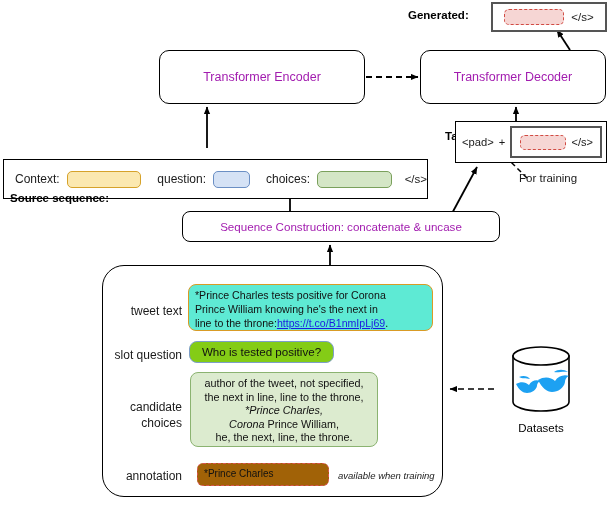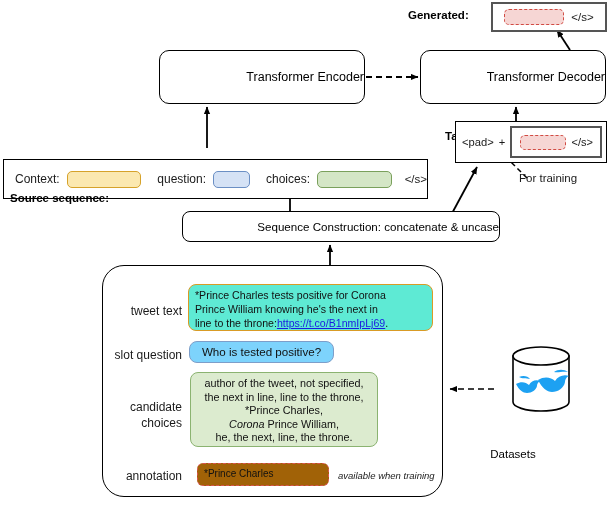--- a/index.html
+++ b/index.html
@@ -18,23 +18,23 @@
   }
   .abs { position: absolute; box-sizing: border-box; }
 
   
   .node {
     border: 1.6px solid #000;
     border-radius: 10px;
     background: #fff;
     display: flex;
     align-items: center;
-    justify-content: flex-end;
+    justify-content: center;
     font-size: 12.5px;
-    color: #000000;
+    color: #a21caf;
   }
   .sq-node {
     border: 1.6px solid #000;
     background: #fff;
     display: flex;
     align-items: center;
   }
   .label-bold {
     font-weight: bold;
     font-size: 11.5px;
@@ -66,21 +66,21 @@
   
   .bubble {
     border-radius: 8px;
     box-sizing: border-box;
     font-size: 10.6px;
     line-height: 14.2px;
     color: #111;
     padding: 3px 6px;
   }
   .bubble-tweet  { background: #5eead4; border: 1.5px solid #d99b25; }
-  .bubble-quest  { background: #7dd3fc; border: 1.5px solid #7d9ec9;
+  .bubble-quest  { background: #84cc16; border: 1.5px solid #7d9ec9;
                    display:flex; align-items:center; justify-content:center;
                    font-size: 11.6px; text-align: right; }
   .bubble-choice { background: #dcebcf; border: 1.5px solid #8bb371;
                    text-align:center; font-size: 10.8px; line-height: 13.6px; }
   .bubble-annot  { background: #a16207; border: 1.5px dashed #d9534f;
                    display:flex; align-items:center; 
                    font-size: 10px; }
 
   .link { color: #1a1ae0; text-decoration: underline; }
 
@@ -196,21 +196,21 @@
   </div>
 
   <div class="abs plain" style="left:108px; top:399px; width:74px; text-align:right; line-height:16px;">
     <div>candidate</div>
     <div>choices</div>
   </div>
 
   <div class="abs bubble bubble-choice" style="left:190px; top:372px; width:188px; height:75px; padding-top:4px;">
     <div>author of the tweet, not specified,</div>
     <div>the next in line, line to the throne,</div>
-    <div style="">*Prince Charles,</div>
+    <div style="font-style:italic;">*Prince Charles,</div>
     <div>
       <span style="font-style:italic;">Corona</span>
       <span>Prince William,</span>
     </div>
     <div>he, the next, line, the throne.</div>
   </div>
 
   <div class="abs plain" style="left:108px; top:469px; width:74px; text-align:right;">annotation</div>
 
   <div class="abs bubble bubble-annot" style="left:197px; top:463px; width:132px; height:23px; border-radius:6px;">
@@ -235,15 +235,15 @@
                  M14,33 c4,-2 9,-1 11,2 c-4,-1 -8,0 -11,-2 z"></path>
         <path d="M33,36 c6,-4 13,-3 17,1 c3,-5 9,-7 14,-5 c-3,1 -4,4 -4,6
                  c-1,6 -7,10 -13,10 c-5,0 -10,-4 -14,-12 z"></path>
         <path d="M49,28 c4,-3 10,-3 14,0 c-5,-1 -10,1 -14,0 z"></path>
       </g>
 
       <ellipse cx="36" cy="12" rx="28" ry="9" fill="#ffffff" stroke="#000" stroke-width="1.6"></ellipse>
     </svg>
   </div>
 
-  <div class="abs cap-text" style="left:477px; top:422px; width:72px;margin-top:26px;">Datasets</div>
+  <div class="abs cap-text" style="left:505px; top:422px; width:72px;">Datasets</div>
 
 </div>
 
 </body></html>

